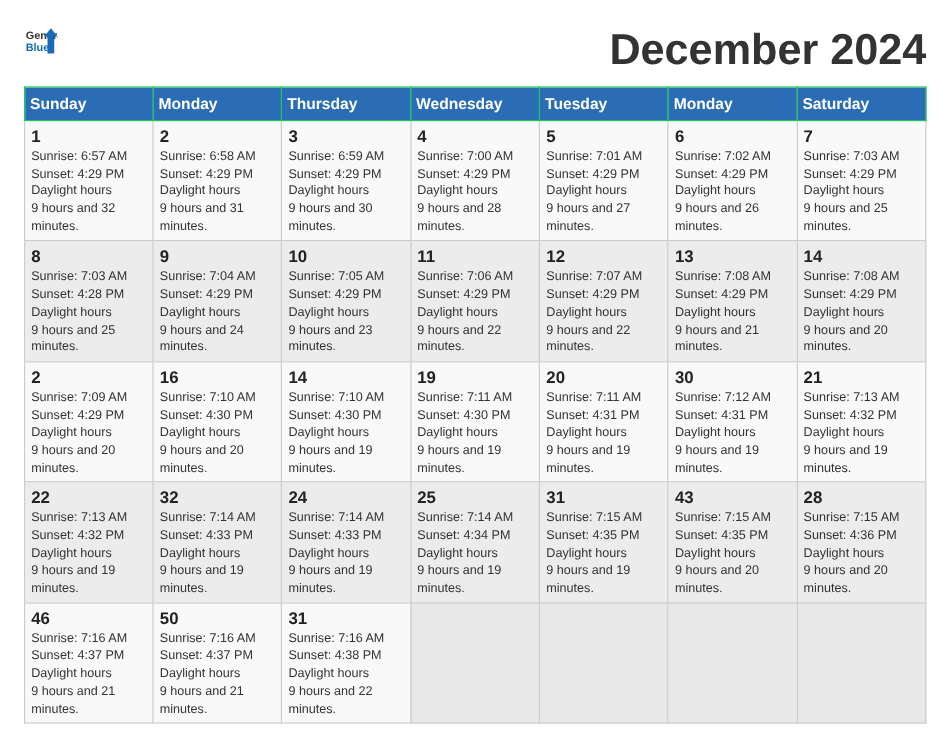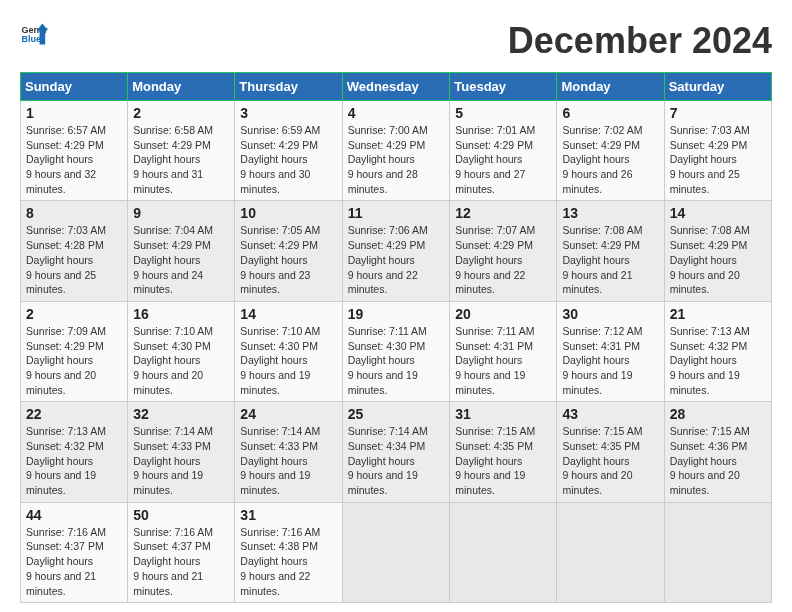--- a/index.html
+++ b/index.html
@@ -364,21 +364,21 @@
           <div class="day-info">
             Sunrise: 7:15 AM<br>
             Sunset: 4:36 PM<br>
             Daylight hours<br>
             9 hours and 20 minutes.
           </div>
         </td>
       </tr>
       <tr>
         <td>
-          <span class="day-number">44</span>
+          <span class="day-number">46</span>
           <div class="day-info">
             Sunrise: 7:16 AM<br>
             Sunset: 4:37 PM<br>
             Daylight hours<br>
             9 hours and 21 minutes.
           </div>
         </td>
         <td>
           <span class="day-number">50</span>
           <div class="day-info">

